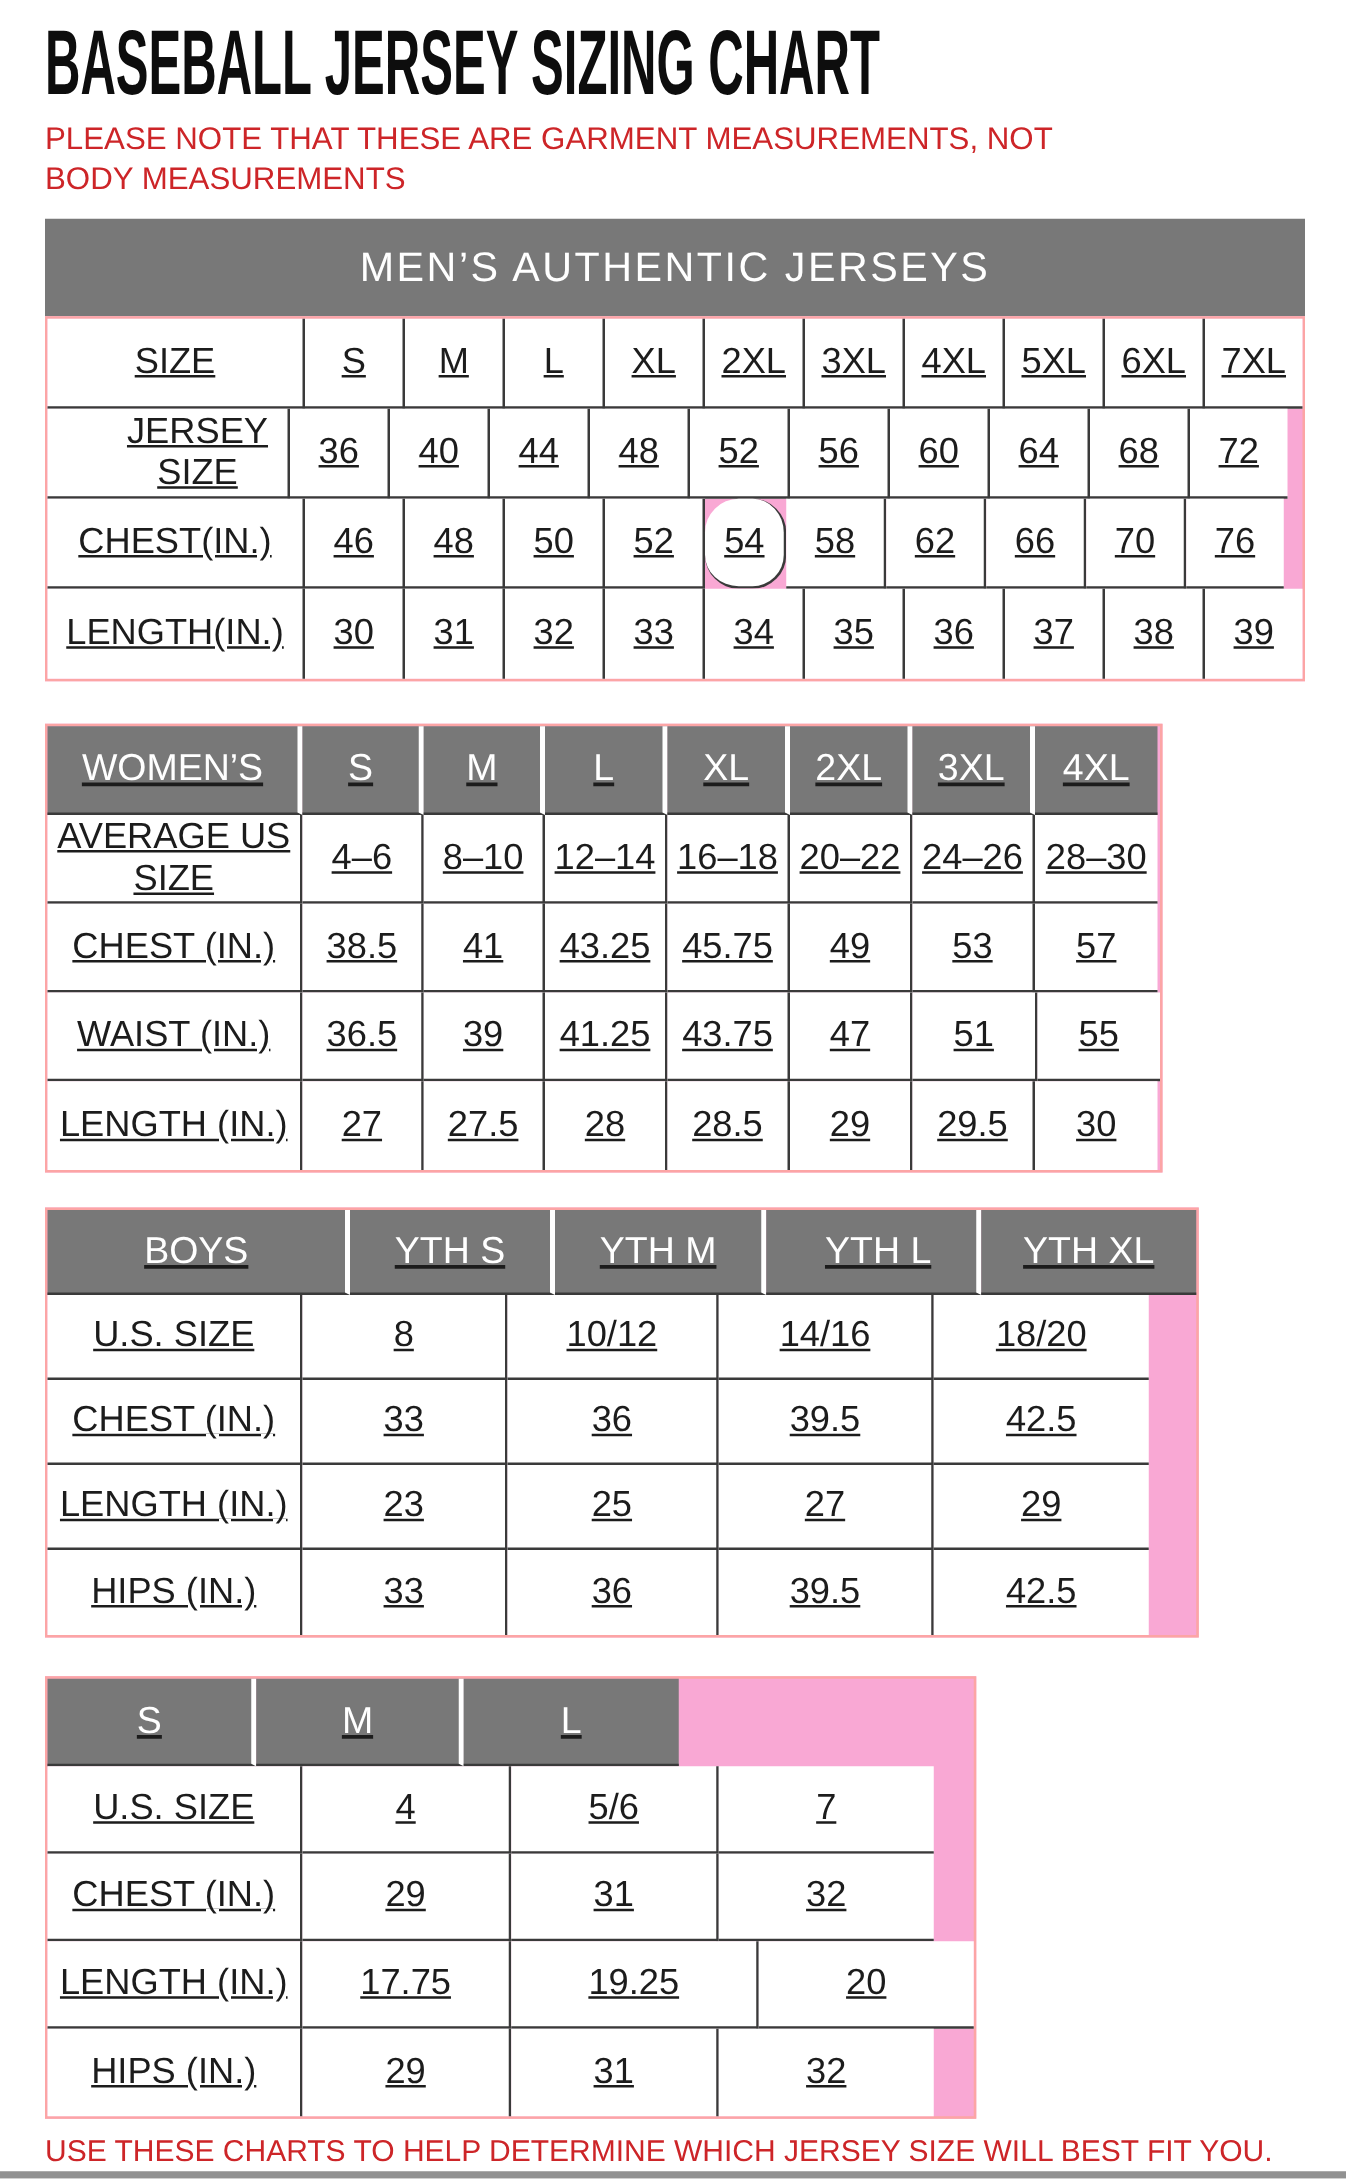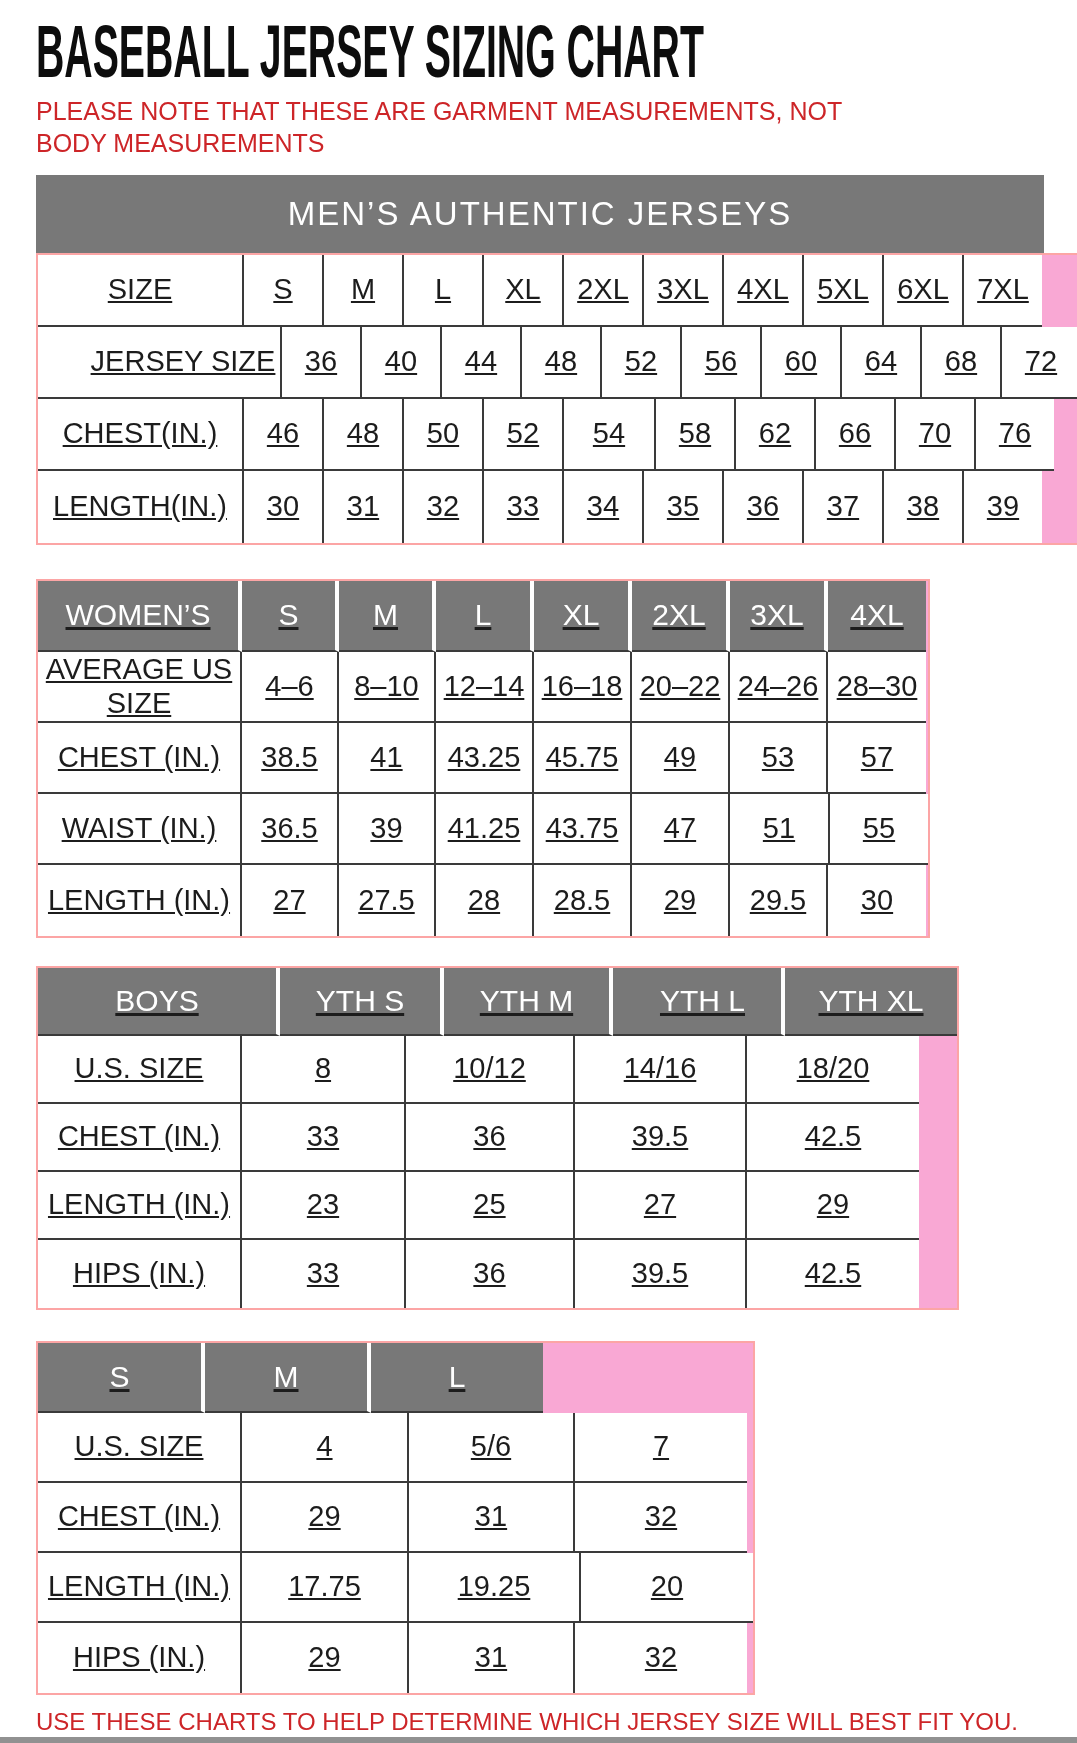--- a/index.html
+++ b/index.html
@@ -77,39 +77,39 @@
           <div class="tcell" style="width: 80px;">L</div>
           <div class="tcell" style="width: 80px;">XL</div>
           <div class="tcell" style="width: 80px;">2XL</div>
           <div class="tcell" style="width: 80px;">3XL</div>
           <div class="tcell" style="width: 80px;">4XL</div>
           <div class="tcell" style="width: 80px;">5XL</div>
           <div class="tcell" style="width: 80px;">6XL</div>
           <div class="tcell" style="width: 78px;">7XL</div>
         </div>
         <div class="trow">
-          <div class="tcell labelcol" style="width: 244px; padding-left: 48px;">JERSEY SIZE</div>
+          <div class="tcell labelcol" style="width: 194px; padding-left: 48px;">JERSEY SIZE</div>
           <div class="tcell" style="width: 80px;">36</div>
           <div class="tcell" style="width: 80px;">40</div>
           <div class="tcell" style="width: 80px;">44</div>
           <div class="tcell" style="width: 80px;">48</div>
           <div class="tcell" style="width: 80px;">52</div>
           <div class="tcell" style="width: 80px;">56</div>
           <div class="tcell" style="width: 80px;">60</div>
           <div class="tcell" style="width: 80px;">64</div>
           <div class="tcell" style="width: 80px;">68</div>
           <div class="tcell" style="width: 78px;">72</div>
         </div>
         <div class="trow">
           <div class="tcell labelcol" style="width: 206px;">CHEST(IN.)</div>
           <div class="tcell" style="width: 80px;">46</div>
           <div class="tcell" style="width: 80px;">48</div>
           <div class="tcell" style="width: 80px;">50</div>
           <div class="tcell" style="width: 80px;">52</div>
-          <div class="tcell" style="width: 92px;">54</div>
+          <div class="tcell" style="width: 65px; border-radius: 27px;">54</div>
           <div class="tcell" style="width: 80px;">58</div>
           <div class="tcell" style="width: 80px;">62</div>
           <div class="tcell" style="width: 80px;">66</div>
           <div class="tcell" style="width: 80px;">70</div>
           <div class="tcell" style="width: 78px;">76</div>
         </div>
         <div class="trow">
           <div class="tcell labelcol" style="width: 206px;">LENGTH(IN.)</div>
           <div class="tcell" style="width: 80px;">30</div>
           <div class="tcell" style="width: 80px;">31</div>
@@ -230,21 +230,21 @@
       </div>
       <div class="trow">
         <div class="tcell labelcol" style="width: 204px;">CHEST (IN.)</div>
         <div class="tcell" style="width: 167px;">29</div>
         <div class="tcell" style="width: 166px;">31</div>
         <div class="tcell" style="width: 172px;">32</div>
       </div>
       <div class="trow">
         <div class="tcell labelcol" style="width: 204px;">LENGTH (IN.)</div>
         <div class="tcell" style="width: 167px;">17.75</div>
-        <div class="tcell" style="width: 172px;">19.25</div>
+        <div class="tcell" style="width: 198px;">19.25</div>
         <div class="tcell" style="width: 172px;">20</div>
       </div>
       <div class="trow">
         <div class="tcell labelcol" style="width: 204px;">HIPS (IN.)</div>
         <div class="tcell" style="width: 167px;">29</div>
         <div class="tcell" style="width: 166px;">31</div>
         <div class="tcell" style="width: 172px;">32</div>
       </div>
     </div>
 

